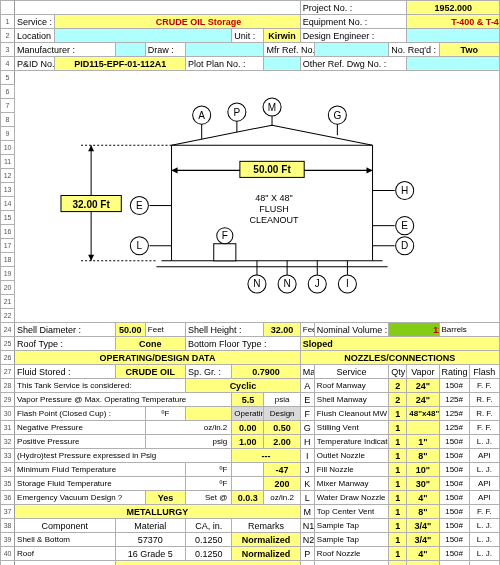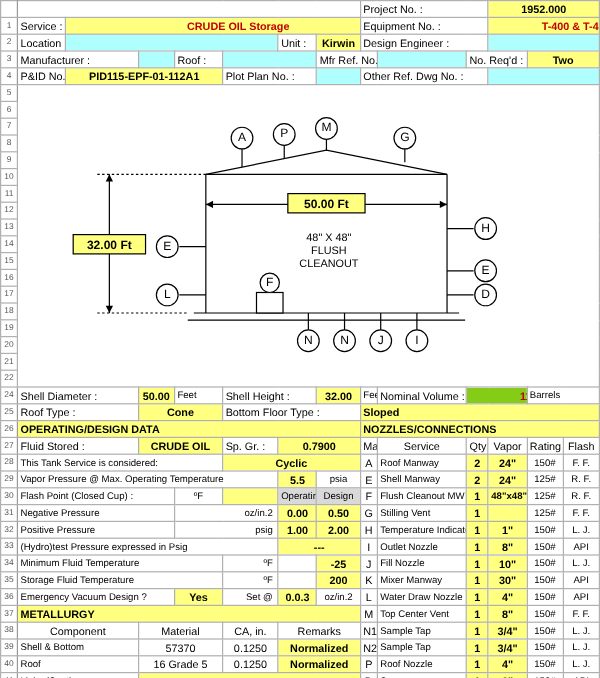--- a/index.html
+++ b/index.html
@@ -27,21 +27,21 @@
     border-right: 1px solid #999;
     background: #fff;
   }
   .ylw { background: #ffff80; font-weight: bold; margin-top: 44px; }
   .ylw-n { background: #ffff80; }
   .cyan { background: #b0ffff; }
   .red  { color: #c00000; font-weight: bold; padding-left: 44px; }
   .c    { text-align: center; }
   .r    { text-align: right; padding-right: 4px; }
   .mini { font-size: 8px; }
-  .hdr-band { background: #ffff80; font-weight: bold; }
+  .hdr-band { background: #ffff80; font-weight: bold; text-align: center; }
   .dark { background: #d9d9d9; text-align:center; font-size:8px;}
   .diagram-cell { height: 210px; padding: 4px; }
   svg text { font-family: Arial, sans-serif; }
   .dim-label { font-size: 10px; font-weight: bold; }
   .node-circ { fill:#fff; stroke:#000; stroke-width:1; }
   .node-txt  { font-size:10px; text-anchor:middle; dominant-baseline:central; }
 </style>
 </head>
 <body>
 
@@ -86,21 +86,21 @@
   <td>Unit :</td>
   <td class="ylw c">Kirwin</td>
   <td colspan="3">Design Engineer :</td>
   <td colspan="3" class="cyan"></td>
       </tr>
 
 <tr>
         <td class="rownum">3</td>
   <td colspan="2"><span>Manufacturer :</span><span class="red">*</span></td>
   <td class="cyan"></td>
-  <td><span>Roof :</span><span class="red">*</span></td>
+  <td><span>Draw :</span><span class="red">*</span></td>
   <td colspan="2" class="cyan"></td>
   <td colspan="2"><span>Mfr Ref. No. :</span></td>
   <td class="cyan"></td>
   <td colspan="2">No. Req'd :</td>
   <td colspan="2" class="ylw c">Two</td>
       </tr>
 
 <tr>
         <td class="rownum">4</td>
   <td>P&amp;ID No. :</td>
@@ -391,21 +391,21 @@
         <td class="ylw c">8"</td>
  <td class="c mini">150#</td>
         <td class="c mini">API</td>
       </tr>
 
 <tr>
         <td class="rownum">34</td>
  <td colspan="4" class="mini">Minimum Fluid Temperature</td>
  <td class="mini r">ºF</td>
         <td></td>
- <td class="ylw c">-25</td>
+ <td class="ylw c">-47</td>
  <td class="c">J</td>
         <td class="mini">Fill Nozzle</td>
  <td class="ylw c">1</td>
         <td class="ylw c">10"</td>
  <td class="c mini">150#</td>
         <td class="c mini">L. J.</td>
       </tr>
 
 <tr>
         <td class="rownum">35</td>

